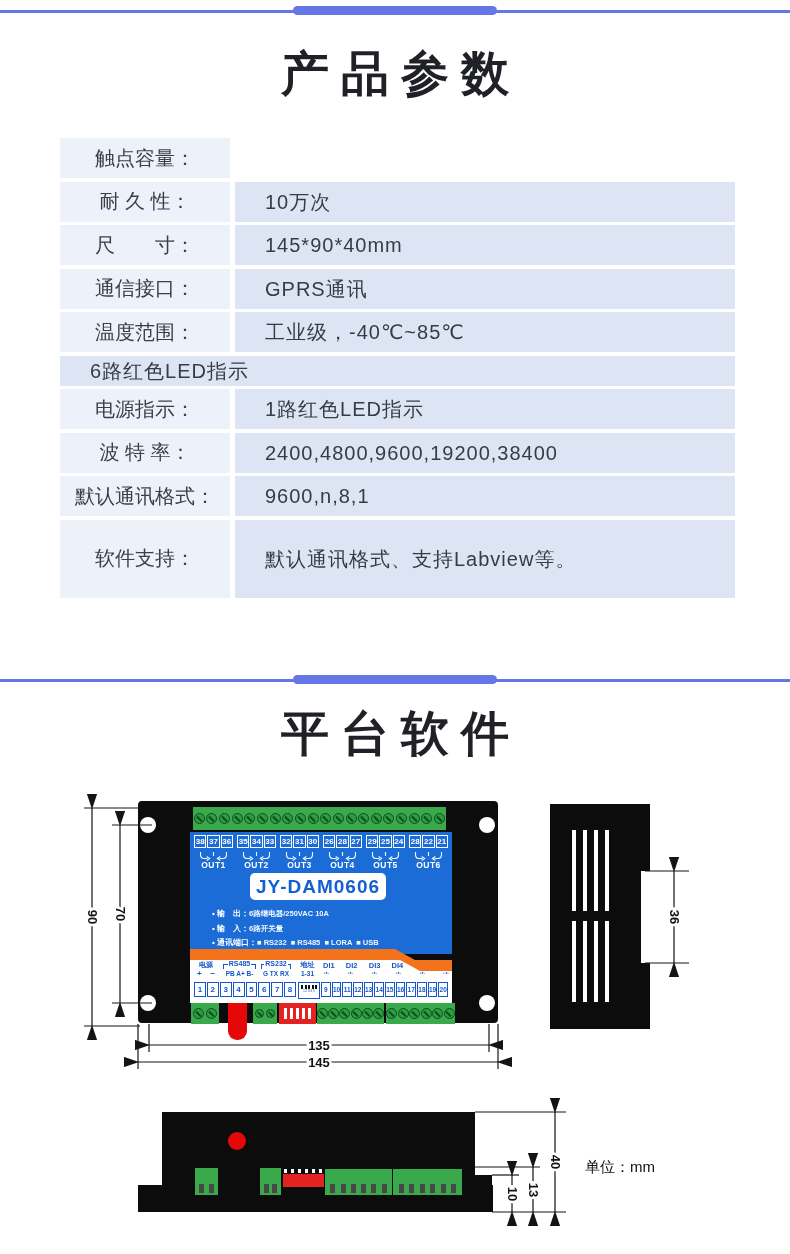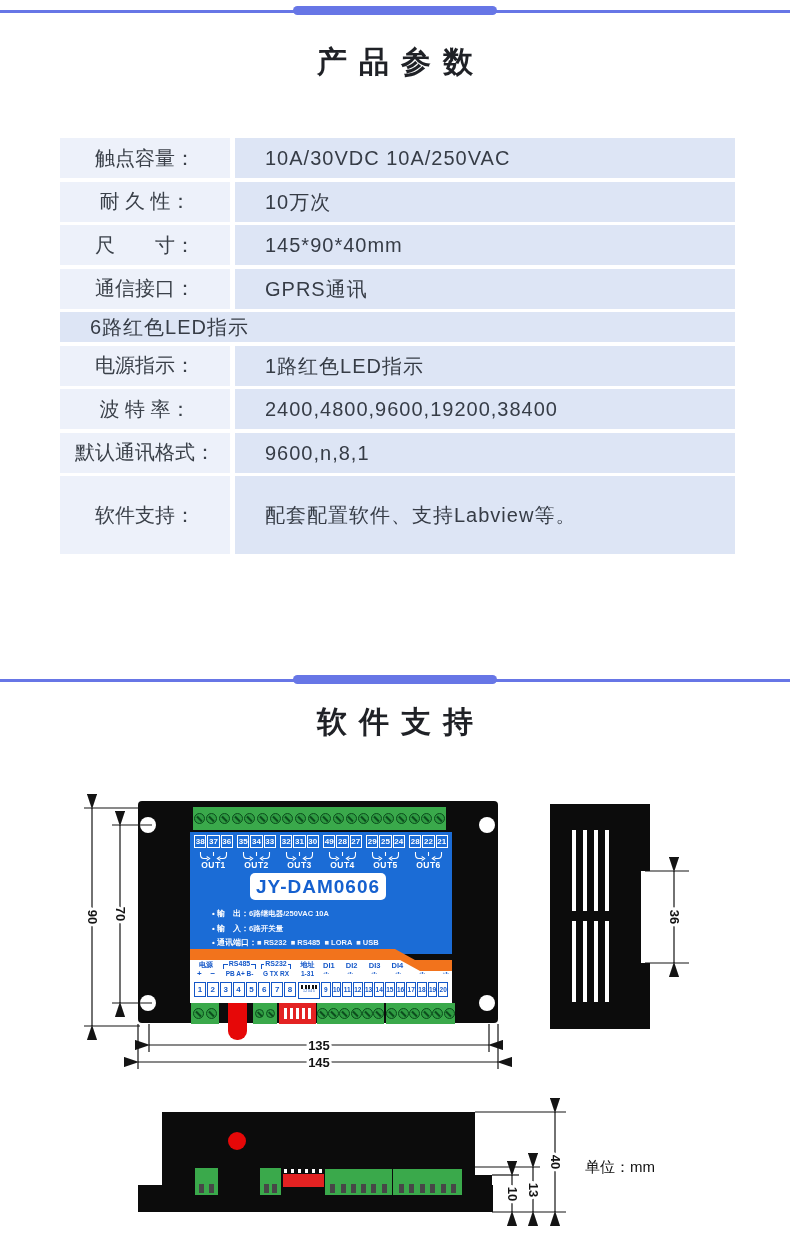--- a/index.html
+++ b/index.html
@@ -4,21 +4,21 @@
 <style>
   html,body{margin:0;padding:0;background:#fff;}
   body{width:790px;height:1254px;position:relative;overflow:hidden;
        font-family:"Liberation Sans","DejaVu Sans",sans-serif;}
   .abs{position:absolute;}
 
   
   .divider-line{left:0;width:790px;height:3px;}
   .divider-cap{left:293px;width:204px;height:9px;border-radius:5px;}
   .accent-bg{background:#6776e6;}
-  .sec-title{left:0;width:790px;text-align:center;font-size:30px;font-weight:800;
+  .sec-title{left:0;width:790px;text-align:center;font-size:48px;font-weight:800;
              color:#1f2126;letter-spacing:12px;text-indent:12px;}
 
   
   #spec-rows{left:60px;top:138px;width:675px;display:flex;flex-direction:column;gap:3.5px;border-radius:20px;}
   .spec-row{display:flex;gap:5px;}
   .spec-label{width:170px;min-height:40px;background:#edf1fa;color:#3a4049;font-size:20px;
               display:flex;align-items:center;justify-content:center;flex:none;}
   .spec-value{flex:1;background:#dde5f5;color:#363c46;font-size:20px;letter-spacing:1px;
               display:flex;flex-direction:column;justify-content:center;padding-left:30px;}
   .spec-line{line-height:30px;}
@@ -97,40 +97,43 @@
 </head>
 <body>
 
 <div class="abs divider-line accent-bg" style="top: 10px; background: rgb(103, 118, 230);"></div>
 <div class="abs divider-cap accent-bg" style="top: 6px; background: rgb(103, 118, 230);"></div>
 <div class="abs sec-title" style="top:42px">产品参数</div>
 
 <div class="abs" id="spec-rows">
     <div class="spec-row">
       <div class="spec-label">触点容量：</div>
-      <div class="spec-value">
-        <div class="spec-line">10A/30VDC   10A/250VAC</div>
-      </div>
     </div>
     <div class="spec-row">
       <div class="spec-label">耐 久 性：</div>
       <div class="spec-value">
         <div class="spec-line">10万次</div>
       </div>
     </div>
     <div class="spec-row">
       <div class="spec-label">尺　　寸：</div>
       <div class="spec-value">
         <div class="spec-line">145*90*40mm</div>
       </div>
     </div>
     <div class="spec-row">
       <div class="spec-label">通信接口：</div>
       <div class="spec-value">
         <div class="spec-line">GPRS通讯</div>
+      </div>
+    </div>
+    <div class="spec-row">
+      <div class="spec-label">温度范围：</div>
+      <div class="spec-value">
+        <div class="spec-line">工业级，-40℃~85℃</div>
       </div>
     </div>
     <div class="spec-row">
       <div class="spec-value">
         <div class="spec-line">6路红色LED指示</div>
       </div>
     </div>
     <div class="spec-row">
       <div class="spec-label">电源指示：</div>
       <div class="spec-value">
@@ -145,28 +148,28 @@
     </div>
     <div class="spec-row">
       <div class="spec-label">默认通讯格式：</div>
       <div class="spec-value">
         <div class="spec-line">9600,n,8,1</div>
       </div>
     </div>
     <div class="spec-row tall">
       <div class="spec-label">软件支持：</div>
       <div class="spec-value">
-        <div class="spec-line">配套配置软件、支持Labview等。</div>
+        <div class="spec-line">默认通讯格式、支持Labview等。</div>
       </div>
     </div>
   </div>
 
 <div class="abs divider-line accent-bg" style="top: 679px; background: rgb(103, 118, 230);"></div>
 <div class="abs divider-cap accent-bg" style="top: 675px; background: rgb(103, 118, 230);"></div>
-<div class="abs sec-title" style="top:702px">软件支持</div>
+<div class="abs sec-title" style="top:702px">平台软件</div>
 
 <div class="abs case" style="left:138px;top:801px;width:360px;height:222px"></div>
 <div class="abs hole" style="left:140px;top:817px"></div>
 <div class="abs hole" style="left:140px;top:995px"></div>
 <div class="abs hole" style="left:479px;top:817px"></div>
 <div class="abs hole" style="left:479px;top:995px"></div>
 <div class="abs gstrip" style="left:193px;top:807px;width:253px;height:23px">
     <span class="screw s12"></span>
     <span class="screw s12"></span>
     <span class="screw s12"></span>
@@ -237,21 +240,21 @@
               <path d="M13 4.8 l2.6 1.7 L13 8.2"></path>
               <path d="M19.5 0 V3.5"></path>
               <path d="M32.5 0 V2.5 Q32.5 6.5 29 6.5 H26"></path>
               <path d="M26 4.8 l-2.6 1.7 L26 8.2"></path>
             </g>
           </svg></div>
         <div class="out-label">OUT3</div>
       </div>
       <div class="out-group">
         <div class="out-cells">
-          <div class="out-cell">49</div>
+          <div class="out-cell">26</div>
           <div class="out-cell">28</div>
           <div class="out-cell">27</div>
         </div>
         <div class="relay"><svg viewBox="0 0 39 11" width="39" height="11">
             <g stroke="#fff" stroke-width="1.1" fill="none" stroke-linecap="round">
               <path d="M6.5 0 V2.5 Q6.5 6.5 10 6.5 H13"></path>
               <path d="M13 4.8 l2.6 1.7 L13 8.2"></path>
               <path d="M19.5 0 V3.5"></path>
               <path d="M32.5 0 V2.5 Q32.5 6.5 29 6.5 H26"></path>
               <path d="M26 4.8 l-2.6 1.7 L26 8.2"></path>

